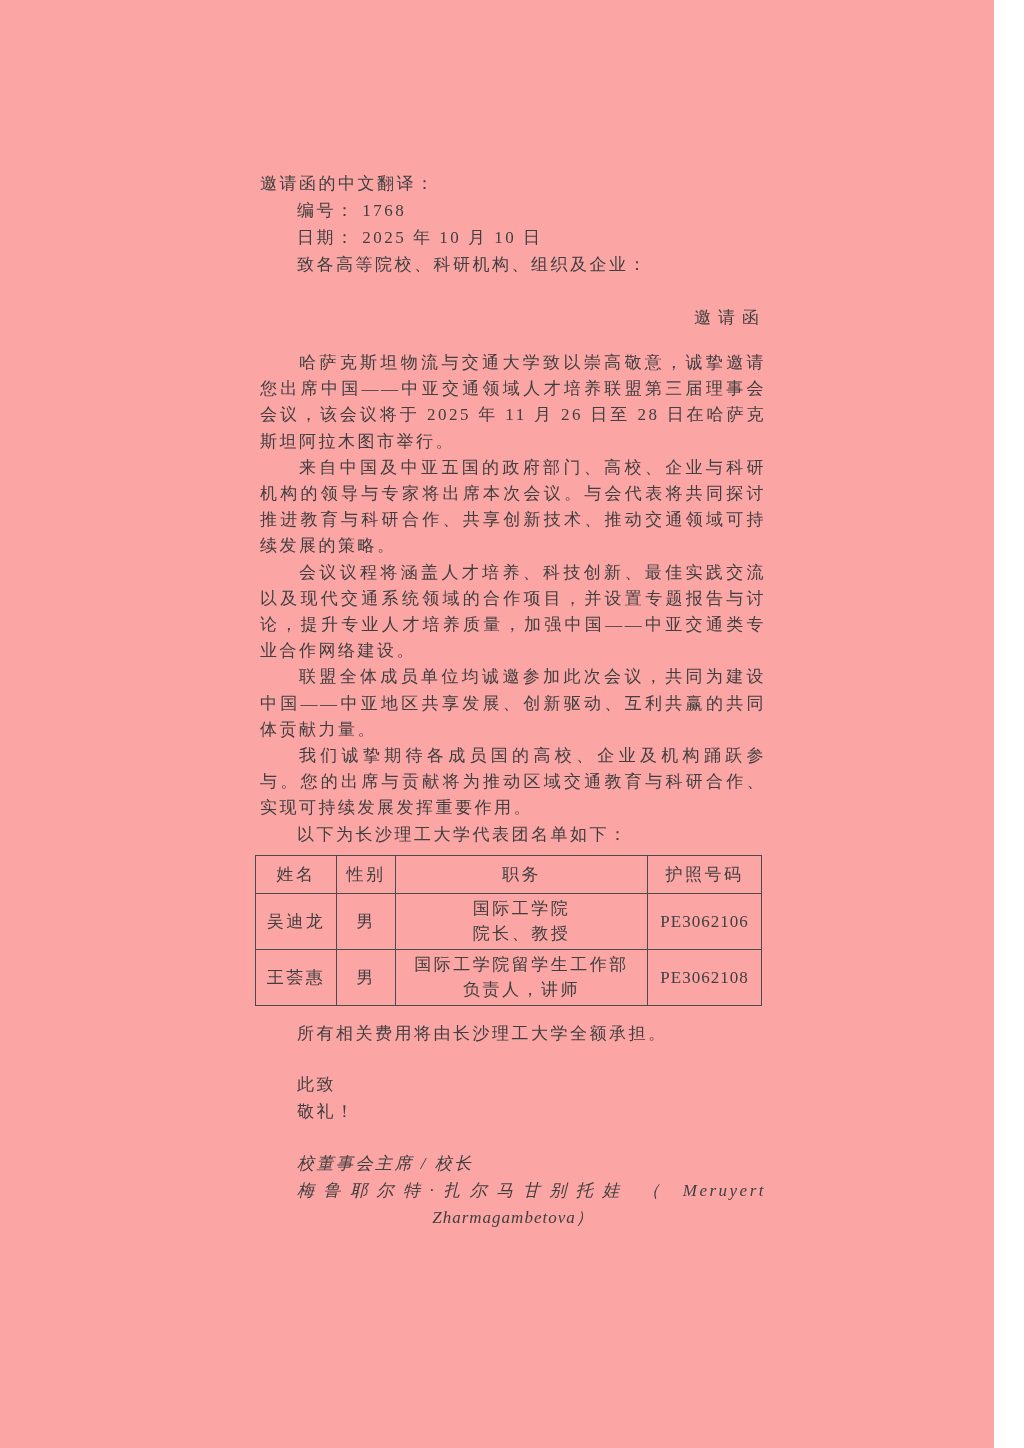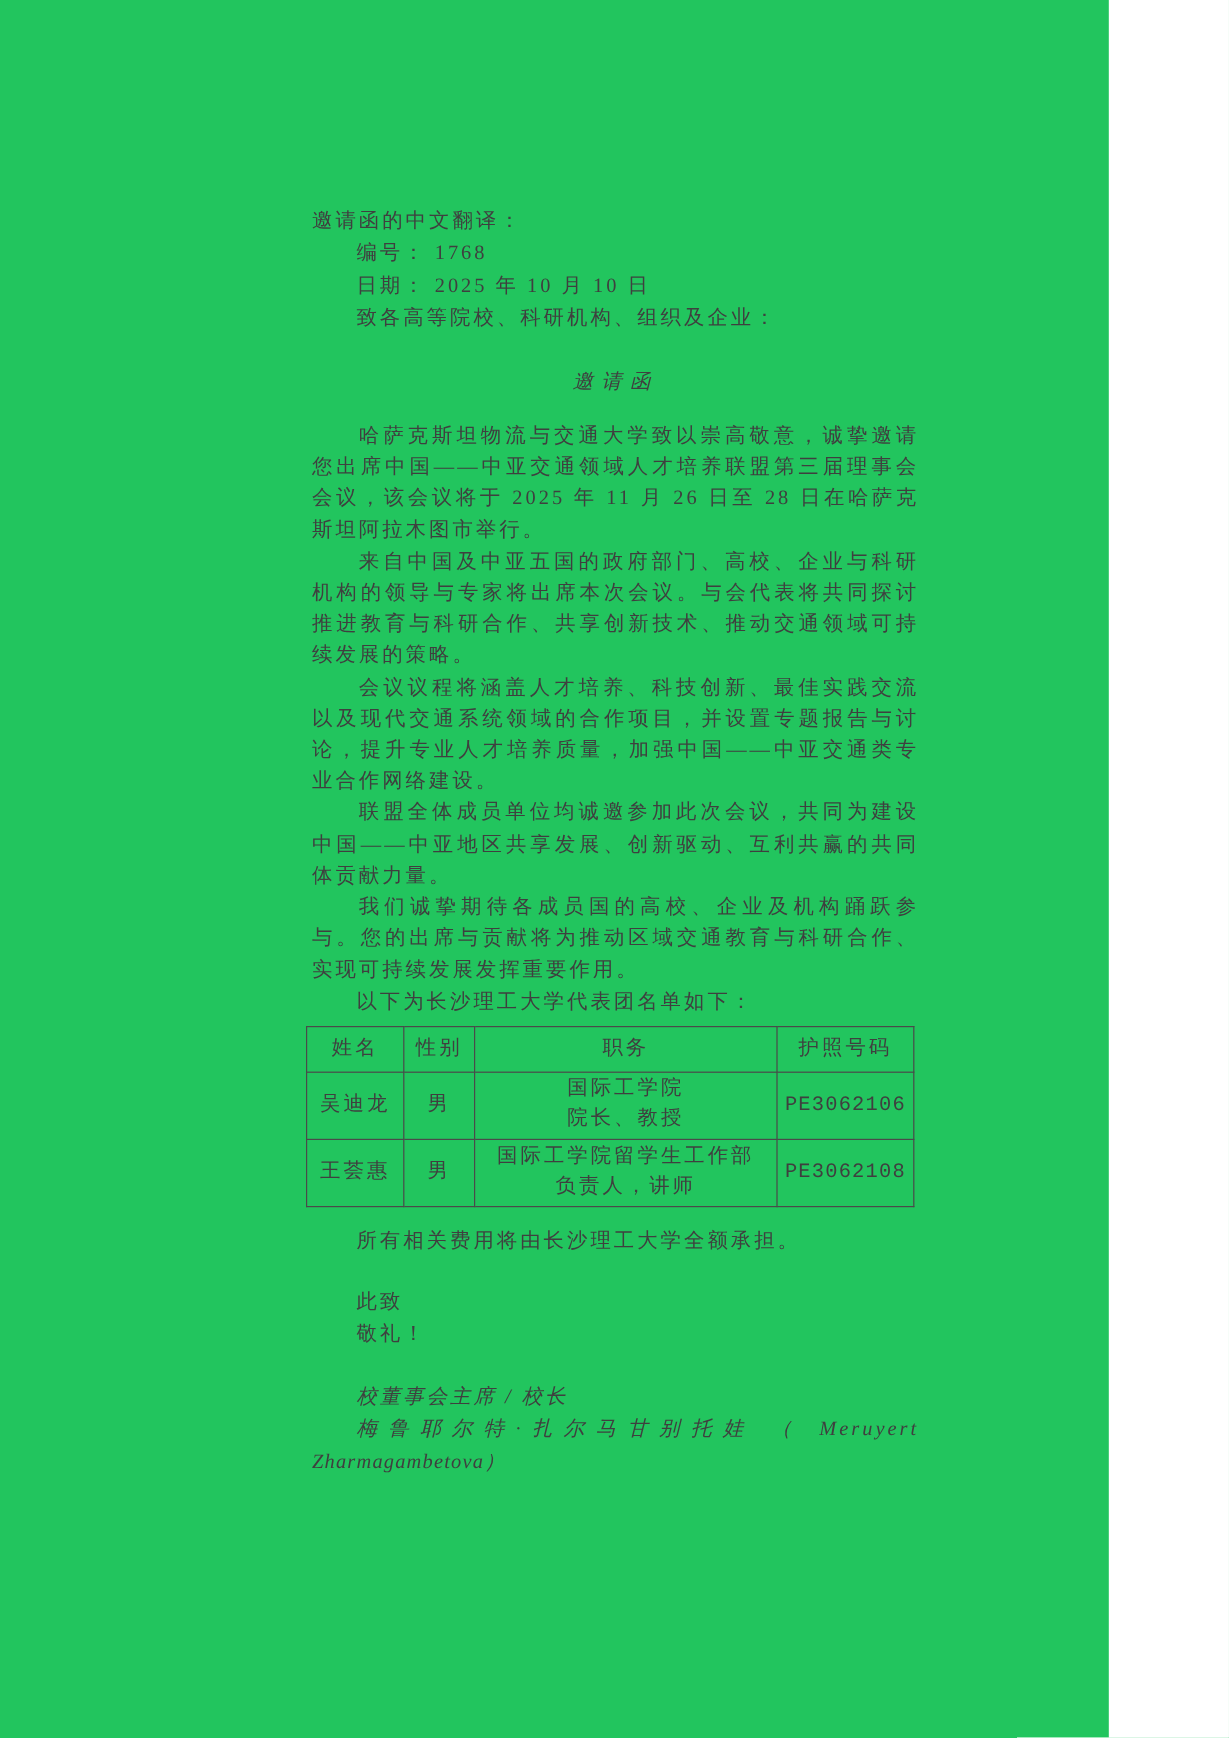--- a/index.html
+++ b/index.html
@@ -4,39 +4,38 @@
 <style>
   * { margin: 0; padding: 0; box-sizing: border-box; }
   html, body { background: #ffffff; }
   body {
     width: 1024px; height: 1448px;
     font-family: "Liberation Serif", "DejaVu Serif", serif;
     overflow: hidden;
   }
   .page {
     position: relative;
-    width: 924px; height: 1448px;
-    background: #22c55e;
+    width: 994px; height: 1448px;
+    background: #fca5a5;
   }
   .content {
     position: absolute;
     left: 260px; top: 170px;
     width: 506px;
     font-size: 17px;
     color: #3f3f3f;
     letter-spacing: 2.5px;
   }
   .line { line-height: 27px; }
   .indent { text-indent: 37px; }
   .title {
-    text-align: center;
+    text-align: right;
     letter-spacing: 7px;
     line-height: 27px;
     margin: 26px 0 19px 0;
-    font-style: italic;
   }
   .para {
     text-align: justify;
     text-indent: 39px;
     line-height: 26.2px;
   }
   .table-intro {
     text-indent: 37px;
     line-height: 26.2px;
   }
@@ -53,36 +52,35 @@
   table.delegation col.c4 { width: 114px; }
   table.delegation th, table.delegation td {
     border: 1px solid #4a4a4a;
     text-align: center;
     vertical-align: middle;
     font-weight: normal;
     font-size: 17px;
     letter-spacing: 2.5px;
     line-height: 25px;
     padding: 2px 4px;
-    font-family: Liberation Mono, monospace;
   }
   table.delegation tr.hrow th { height: 38px; }
   table.delegation tr.drow td { height: 56px; }
   table.delegation td.passport { letter-spacing: 1px; }
   .fee { margin-top: 14px; }
   .closing { margin-top: 24px; }
   .signer { margin-top: 25px; font-style: italic; }
   .sig-line1 {
     text-align: justify;
     -moz-text-align-last: justify;
     text-align-last: justify;
     text-indent: 37px;
     line-height: 27px;
   }
-  .sig-line2 { line-height: 27px; letter-spacing: 1px; }
+  .sig-line2 { line-height: 27px; letter-spacing: 1px; text-align: center; }
 </style>
 </head>
 <body>
 
 <div class="page">
   <div class="content">
 
     <div class="line">邀请函的中文翻译：</div>
     <div class="line indent">编号： 1768</div>
     <div class="line indent">日期： 2025 年 10 月 10 日</div>

